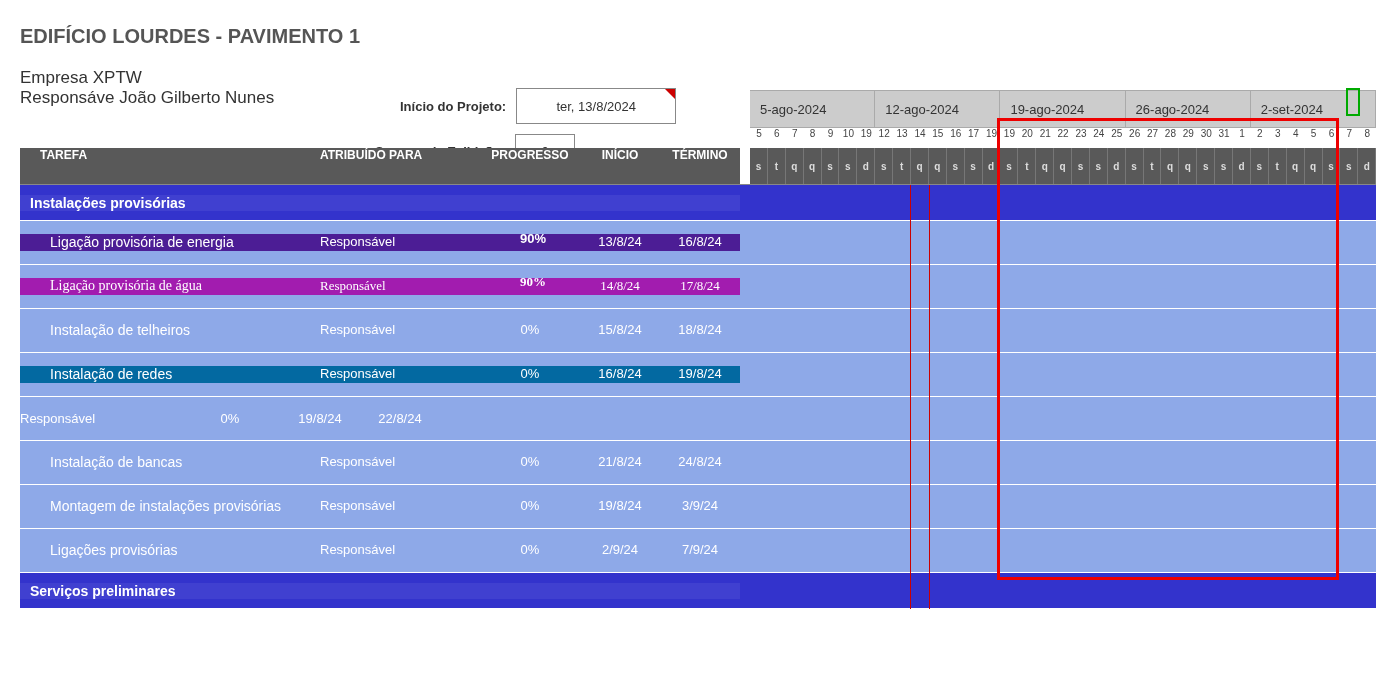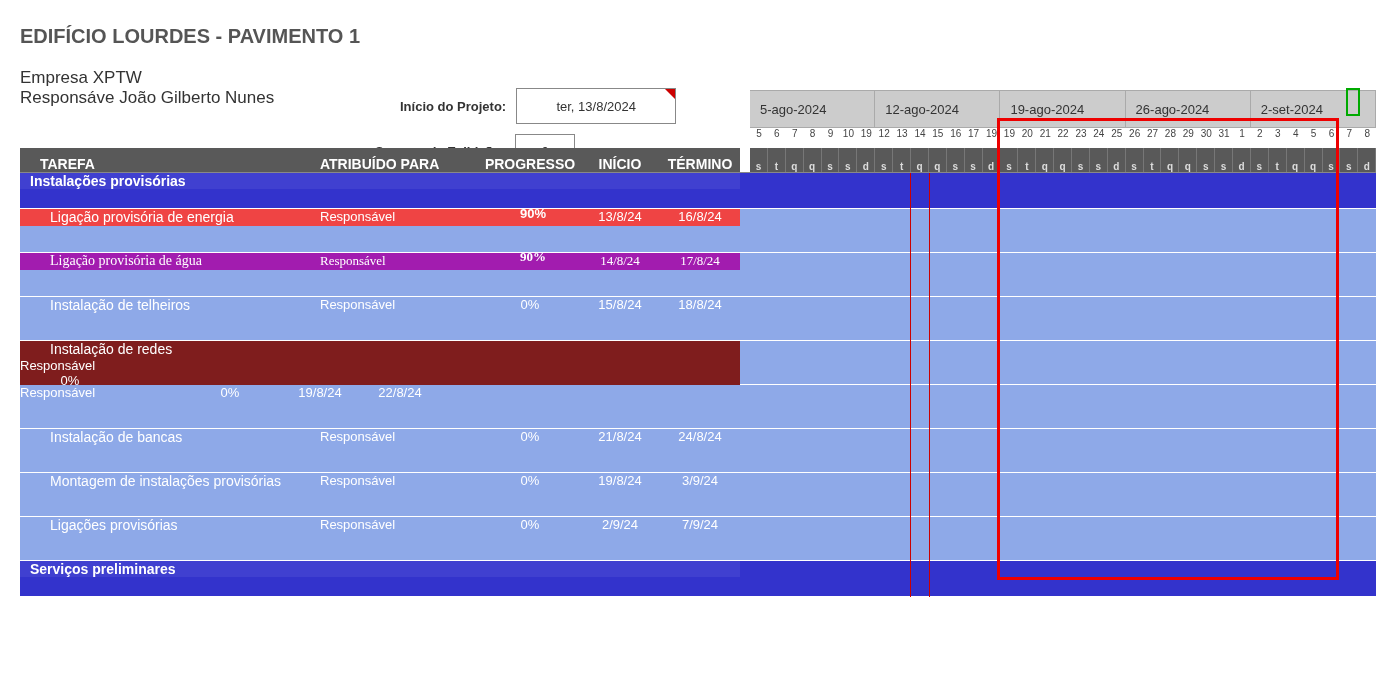--- a/index.html
+++ b/index.html
@@ -25,28 +25,28 @@
 
   .gantt-container { position: relative; margin-top: -78px; }
   .timeline-header { margin-left: 730px; }
   .week-labels { display: flex; height: 38px; border-top: 1px solid #aaa; }
   .week-cell { background: #ccc; border-right: 1px solid #aaa; border-bottom: 1px solid #aaa; display: flex; align-items: center; padding-left: 10px; font-size: 13px; }
   .day-nums { display: flex; height: 20px; }
   .day-num { width: 19px; text-align: center; font-size: 10px; color: #444; }
   .day-names-timeline { display: flex; height: 36px; background: #595959; }
   .day-name-cell { width: 19px; text-align: center; font-size: 10px; color: #ddd; border-right: 1px solid #777; display: flex; align-items: center; justify-content: center; font-weight: bold; }
 
-  .table-header { display: flex; background: #595959; color: #fff; height: 24px; align-items: flex-end; font-size: 14px; font-weight: bold; margin-top: -36px; }
+  .table-header { display: flex; background: #595959; color: #fff; height: 36px; align-items: flex-start; font-size: 12px; font-weight: bold; margin-top: -36px; }
   .col-task { width: 300px; padding-left: 20px; }
   .col-assigned { width: 160px; }
   .col-progress { width: 100px; text-align: center; }
   .col-start { width: 80px; text-align: center; }
   .col-end { width: 80px; text-align: center; }
 
-  .row { display: flex; height: 44px; align-items: flex-start; position: relative; }
+  .row { display: flex; height: 44px; align-items: center; position: relative; }
   .row-group { background: #3333cc; color: #fff; font-weight: bold; }
   .row-group .col-task { padding-left: 10px; display: flex; align-items: center; font-size: 14px; }
   .row-task { background: #8ea9e8; color: #fff; }
   .row-task .col-task { padding-left: 30px; display: flex; align-items: center; font-size: 14px; line-height: 1.2; }
   .row-task .col-assigned,
   .row-task .col-start,
   .row-task .col-end { display: flex; align-items: center; font-size: 13px; }
   .row-task .col-start, .row-task .col-end { justify-content: center; }
   .row-task .col-progress { display: flex; align-items: center; justify-content: center; font-size: 13px; position: relative; }
   .progress-fill { position: absolute; top: 4px; bottom: 4px; left: 8px; background: #b3b3b3; display: flex; align-items: center; justify-content: center; color: #fff; font-weight: bold; }
@@ -224,21 +224,21 @@
             <div class="gantt-day-col"></div>
             <div class="gantt-day-col"></div>
             <div class="gantt-day-col"></div>
             <div class="gantt-day-col"></div>
             <div class="gantt-day-col"></div>
             <div class="gantt-day-col"></div>
             <div class="gantt-day-col"></div>
           </div>
         </div>
         <div class="row row-task row-divider">
-          <div class="left-cols" style="background: #ef4444;">
+          <div class="left-cols" style="background: #4c1d95;">
             <div class="col-task">Ligação provisória de energia</div>
             <div class="col-assigned">Responsável</div>
             <div class="col-progress">
               <div class="progress-fill" style="width: 90%;">90%</div>
             </div>
             <div class="col-start">13/8/24</div>
             <div class="col-end">16/8/24</div>
           </div>
           <div class="gantt-cells">
             <div class="gantt-day-col"></div>
@@ -371,21 +371,21 @@
             <div class="gantt-day-col"></div>
             <div class="gantt-day-col"></div>
             <div class="gantt-day-col"></div>
             <div class="gantt-day-col"></div>
             <div class="gantt-day-col"></div>
             <div class="gantt-day-col"></div>
             <div class="gantt-bar-remain" style="left: 190px; width: 76px;"></div>
           </div>
         </div>
         <div class="row row-task row-divider">
-          <div class="left-cols" style="background: #7f1d1d; flex-direction: column;">
+          <div class="left-cols" style="background: #0369a1;">
             <div class="col-task">Instalação de redes</div>
             <div class="col-assigned">Responsável</div>
             <div class="col-progress">0%</div>
             <div class="col-start">16/8/24</div>
             <div class="col-end">19/8/24</div>
           </div>
           <div class="gantt-cells">
             <div class="gantt-day-col"></div>
             <div class="gantt-day-col"></div>
             <div class="gantt-day-col"></div>

